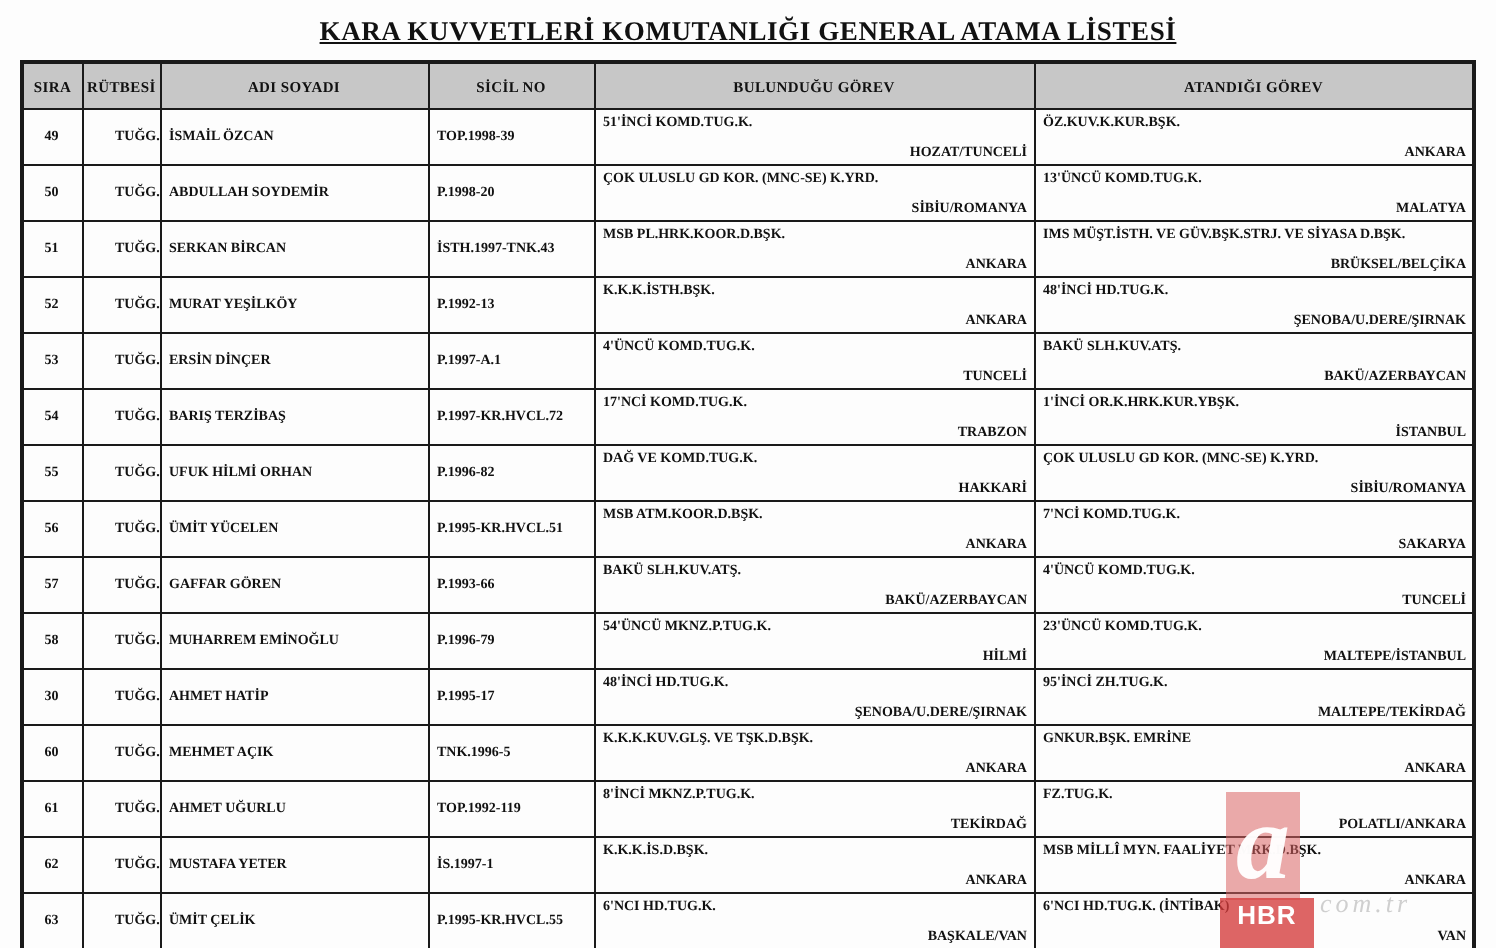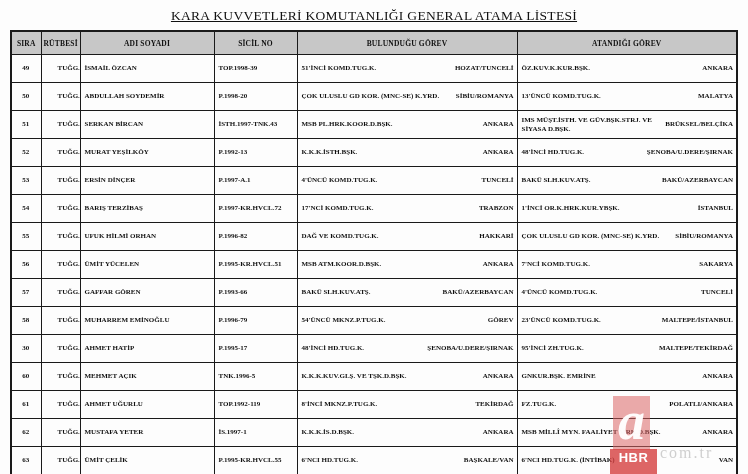--- a/index.html
+++ b/index.html
@@ -3,57 +3,57 @@
 <meta charset="utf-8">
 <title>Liste</title>
 <style>
   html,body { margin:0; padding:0; }
   body {
     width:748px; height:474px; position:relative; overflow:hidden;
     background:#fdfdfd; font-family:"Liberation Serif", serif; color:#111;
   }
   .page-title {
     position:absolute; top:8px; left:0; width:748px; text-align:center;
-    font-weight:normal; font-size:13.5px; letter-spacing:0.3px;
+    font-weight:bold; font-size:13.5px; letter-spacing:0.3px;
     text-decoration:underline;
   }
   table.atama {
     position:absolute; left:10px; top:30px; width:726px;
     border-collapse:collapse; table-layout:fixed;
     border:2px solid #1a1a1a;
   }
   .atama th, .atama td {
     border:1px solid #1a1a1a; font-weight:bold; overflow:hidden;
   }
   .atama th {
     background:#c7c7c7; font-size:7.5px; height:20px; text-align:center;
     padding:1px 2px; letter-spacing:0.2px;margin-left:35px;
   }
   .atama td { font-size:7px; height:25px; vertical-align:middle; padding:1px 2px 1px 4px; line-height:1.25; }
   td.c-sira { text-align:center; padding-left:1px;margin-top:16px; }
   td.c-rutbe { padding-left:16px; }
-  .gorev-wrap { display:flex; flex-direction:row; justify-content:space-between; height:24px;align-items:center; }
+  .gorev-wrap { display:flex; flex-direction:column; justify-content:space-between; height:24px; }
   .gorev { text-align:left; }
   .yer { text-align:right; padding-right:1px; }
   
   .wm-a {
     position:absolute; left:613px; top:396px; width:37px; height:54px;
     background:rgba(219,100,100,0.55); color:rgba(255,255,255,0.97);
     font-style:italic; font-weight:bold; font-size:54px; line-height:50px;
     text-align:center; z-index:5; pointer-events:none;
   }
   .wm-hbr {
     position:absolute; left:610px; top:449px; width:47px; height:30px;
     background:rgba(212,58,58,0.78); color:#fff; font-weight:bold;
     font-family:"Liberation Sans", sans-serif; font-size:13px; line-height:17px;
     text-align:center; letter-spacing:0.5px; z-index:5; pointer-events:none;
   }
   .wm-script {
     position:absolute; left:660px; top:444px; width:88px;
-    font-size:16px; letter-spacing:2px;
+    font-style:italic; font-size:13px; letter-spacing:2px;
     color:rgba(150,150,150,0.45); z-index:4; pointer-events:none;
   }
 </style>
 </head>
 <body>
 
 <div class="page-title">KARA KUVVETLERİ KOMUTANLIĞI GENERAL ATAMA LİSTESİ</div>
 
 <table class="atama">
   <colgroup>
@@ -238,21 +238,21 @@
         </td>
       </tr>
       <tr>
         <td class="c-sira">58</td>
         <td class="c-rutbe">TUĞG.</td>
         <td class="c-ad">MUHARREM EMİNOĞLU</td>
         <td class="c-sicil">P.1996-79</td>
         <td class="c-gorev">
           <div class="gorev-wrap">
             <div class="gorev">54'ÜNCÜ MKNZ.P.TUG.K.</div>
-            <div class="yer">GÖREV</div>
+            <div class="yer">HİLMİ</div>
           </div>
         </td>
         <td class="c-gorev">
           <div class="gorev-wrap">
             <div class="gorev">23'ÜNCÜ KOMD.TUG.K.</div>
             <div class="yer">MALTEPE/İSTANBUL</div>
           </div>
         </td>
       </tr>
       <tr>

